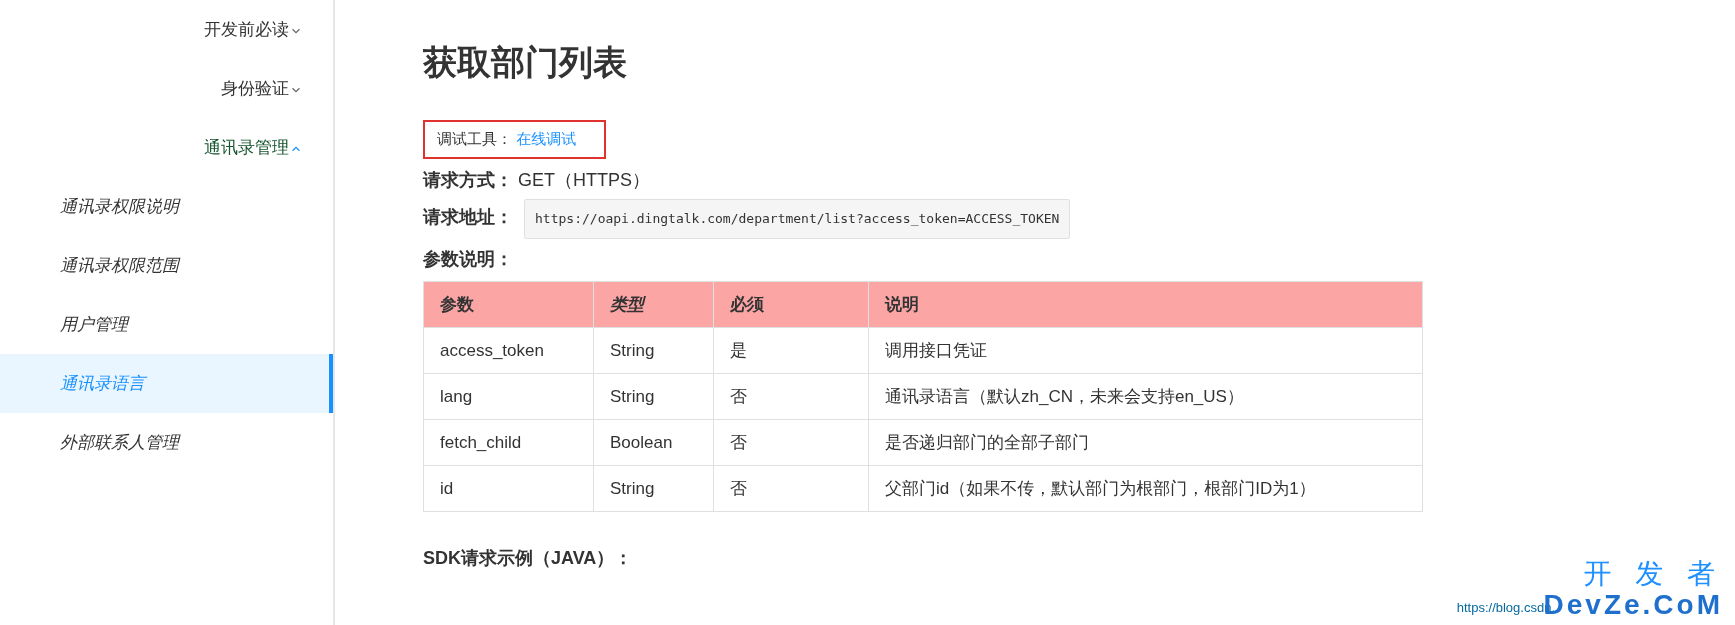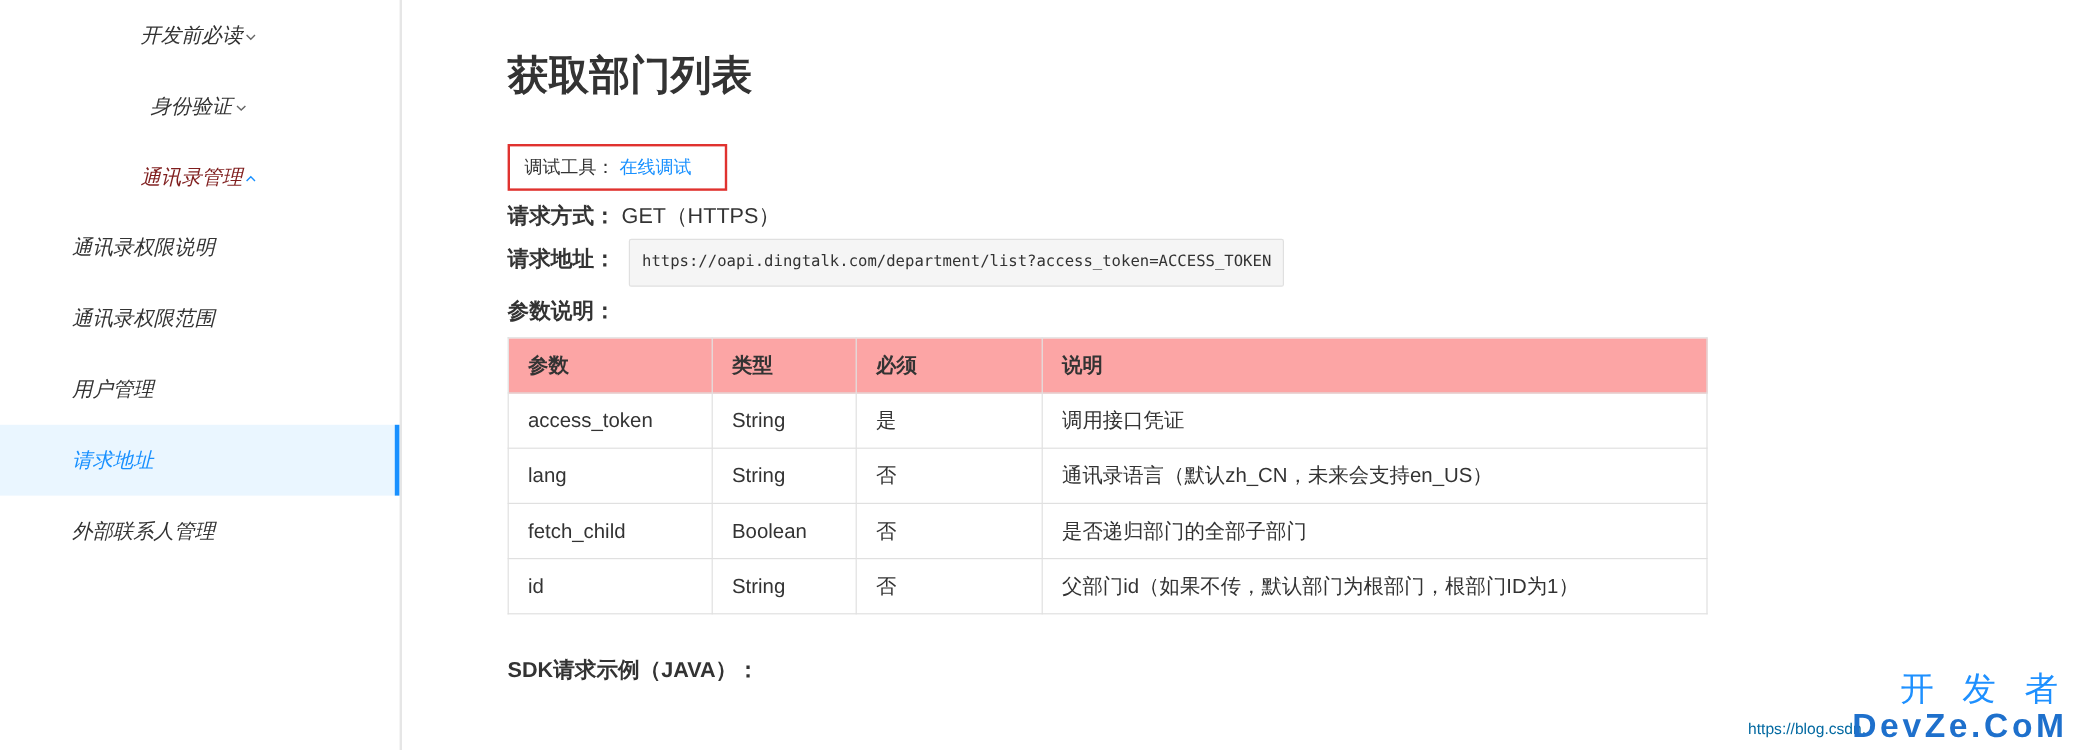--- a/index.html
+++ b/index.html
@@ -16,28 +16,27 @@
   .sidebar {
     width: 335px;
     border-right: 2px solid #e6e6e6;
     padding-top: 0;
     height: 625px;
     overflow: hidden;
   }
   .sidebar-item {
     display: flex;
     align-items: center;
-    justify-content: center;
+    justify-content: flex-end;
     padding: 18px 30px;
     cursor: pointer;
     font-size: 17px;
     color: #333;
-    font-style: italic;
-  }
-  .sidebar-item.active-parent { color: #7f1d1d; }
+  }
+  .sidebar-item.active-parent { color: #14532d; }
   .sidebar-sub {
     padding: 18px 30px 18px 60px;
     cursor: pointer;
     font-size: 17px;
     color: #333;
     font-style: italic;
   }
   .sidebar-sub.active {
     color: #1890ff;
     background: #eaf6ff;
@@ -91,21 +90,21 @@
   table.params th, table.params td {
     border: 1px solid #e0e0e0;
     padding: 11px 16px;
     text-align: left;
   }
   table.params th {
     background: #fca5a5;
     font-weight: 700;
   }
   .col-param { width: 170px; }
-  .col-type { width: 120px; }
+  .col-type { width: 120px; font-style: italic; }
   .col-req { width: 155px; }
   .sdk-label { font-weight: 700; font-size: 18px; margin-top: 34px; }
   .watermark {
     position: absolute;
     right: 12px;
     bottom: 4px;
     text-align: right;
     line-height: 1.1;
     pointer-events: none;
     letter-spacing: 8px;
@@ -138,21 +137,21 @@
   </div>
   <div class="sidebar-item active-parent">
     <span>通讯录管理</span>
     <span class="chev"><svg viewBox="0 0 24 24">
           <polyline points="6 15 12 9 18 15"></polyline>
         </svg></span>
   </div>
   <div class="sidebar-sub"><span>通讯录权限说明</span></div>
   <div class="sidebar-sub"><span>通讯录权限范围</span></div>
   <div class="sidebar-sub"><span>用户管理</span></div>
-  <div class="sidebar-sub active"><span>请求地址</span></div>
+  <div class="sidebar-sub active"><span>通讯录语言</span></div>
   <div class="sidebar-sub"><span>外部联系人管理</span></div>
 </div>
 
 <div class="main">
   <h1 class="page-title">获取部门列表</h1>
 
   <div class="debug-row">
     <span class="label">调试工具：</span>
     <span class="link">在线调试</span>
   </div>

